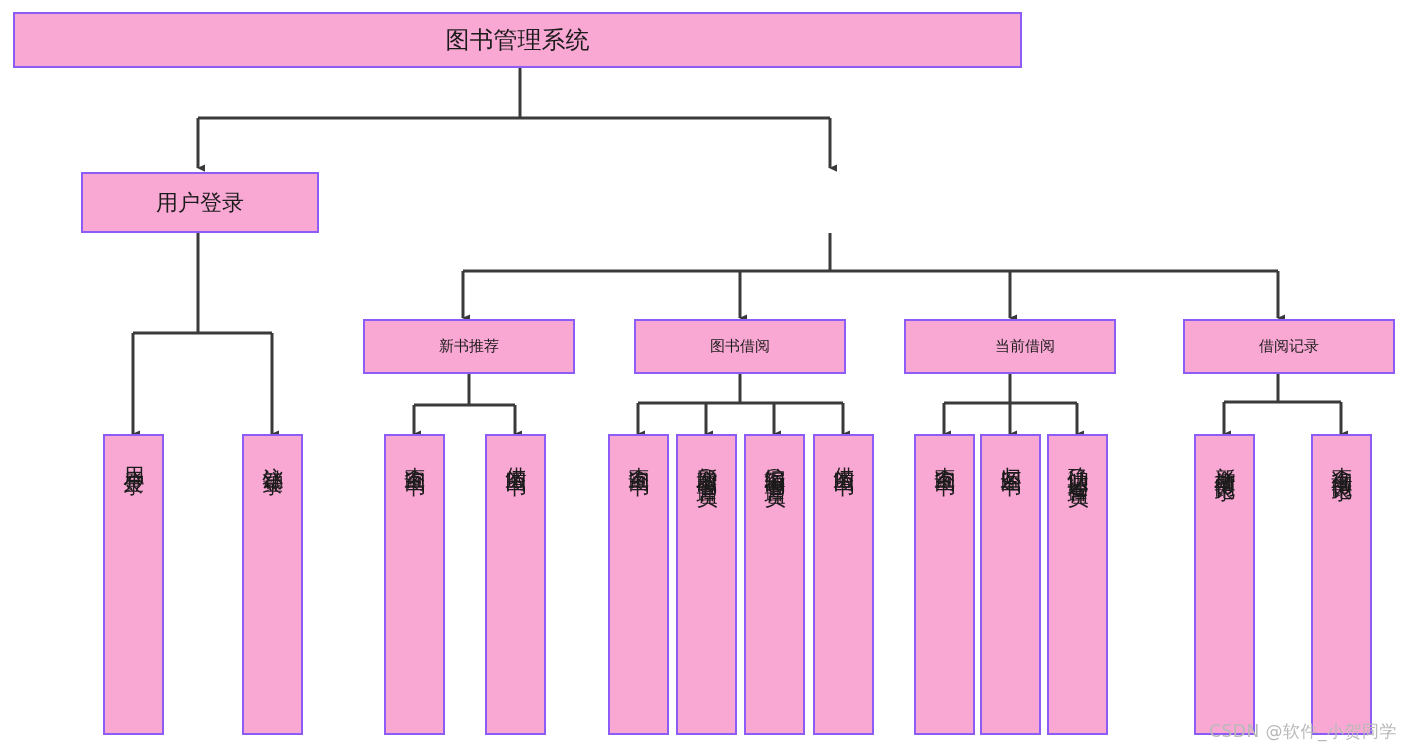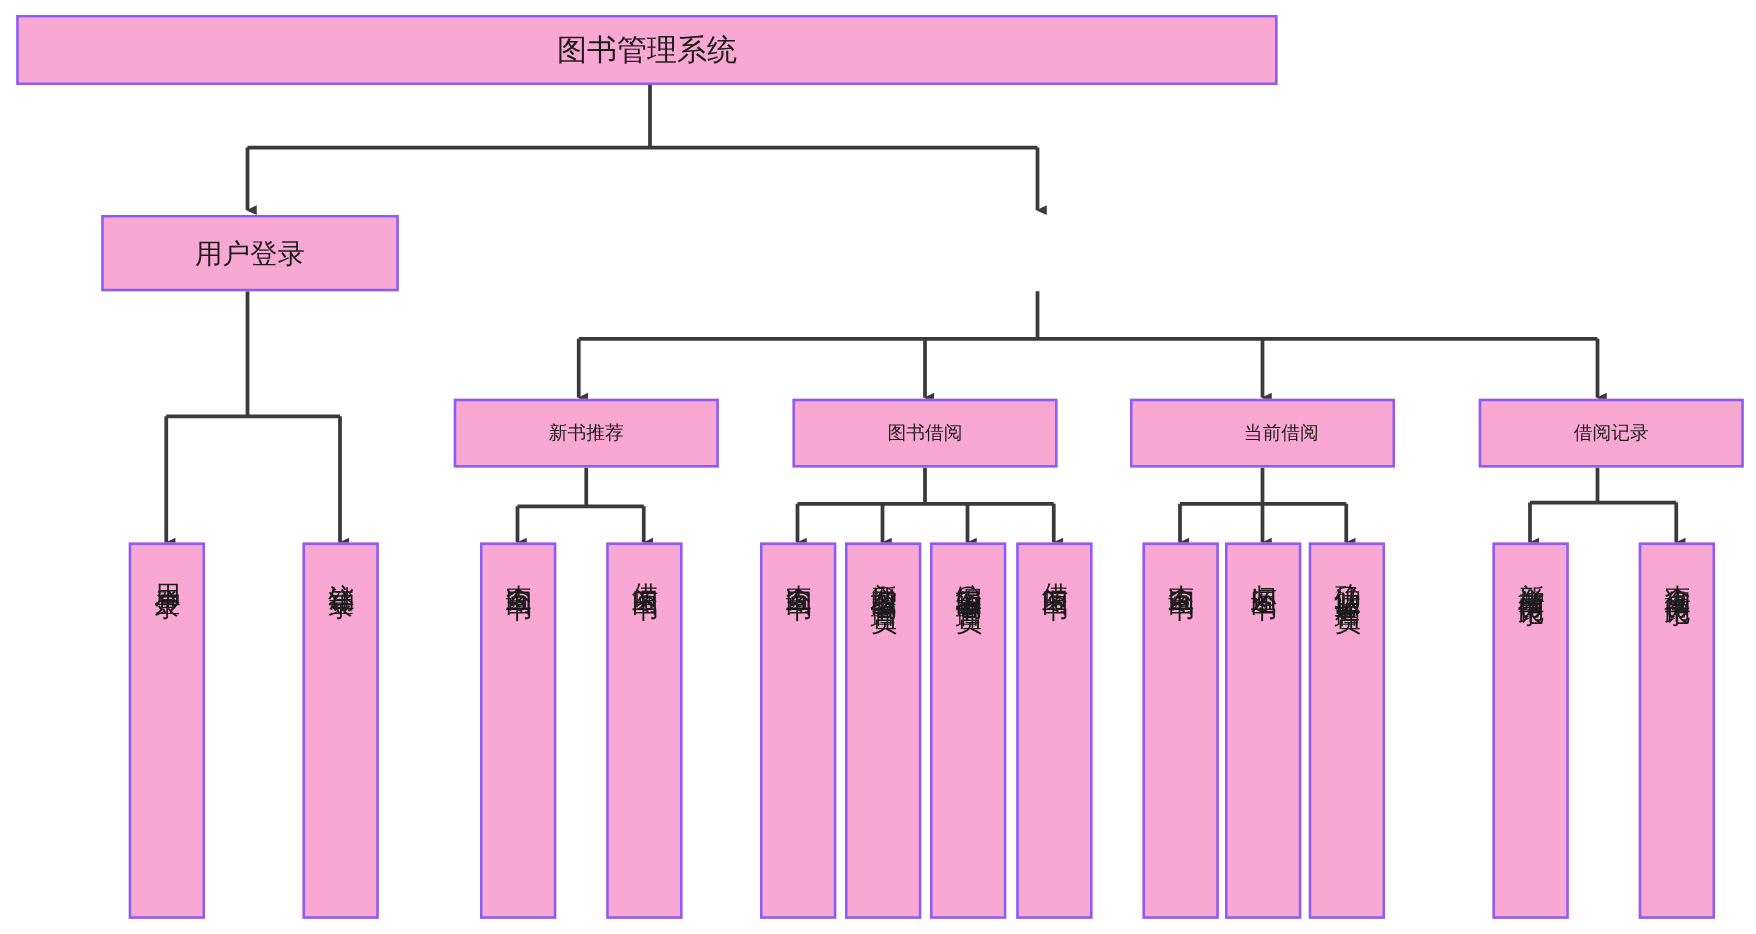--- a/index.html
+++ b/index.html
@@ -180,14 +180,15 @@
     <span class="vtext">确认归还（管理员）</span>
   </div>
 
   <div class="node vertical" style="left:1194px; top:434px; width:61px; height:301px;">
     <span class="vtext">新增借阅记录</span>
   </div>
   <div class="node vertical" style="left:1311px; top:434px; width:61px; height:301px;">
     <span class="vtext">查询借阅记录</span>
   </div>
 
+  <div class="watermark">CSDN @软件_小贺同学</div>
 
 </div>
 
 </body></html>

